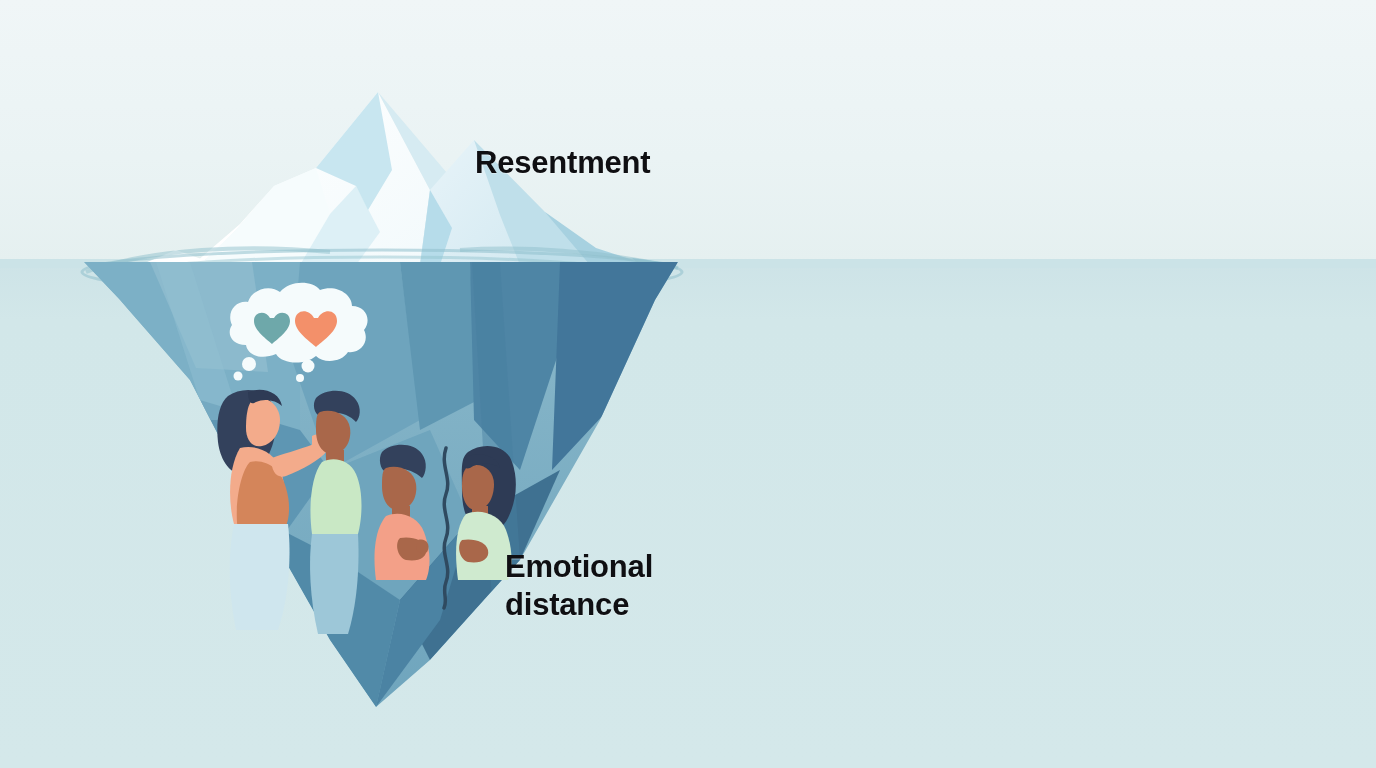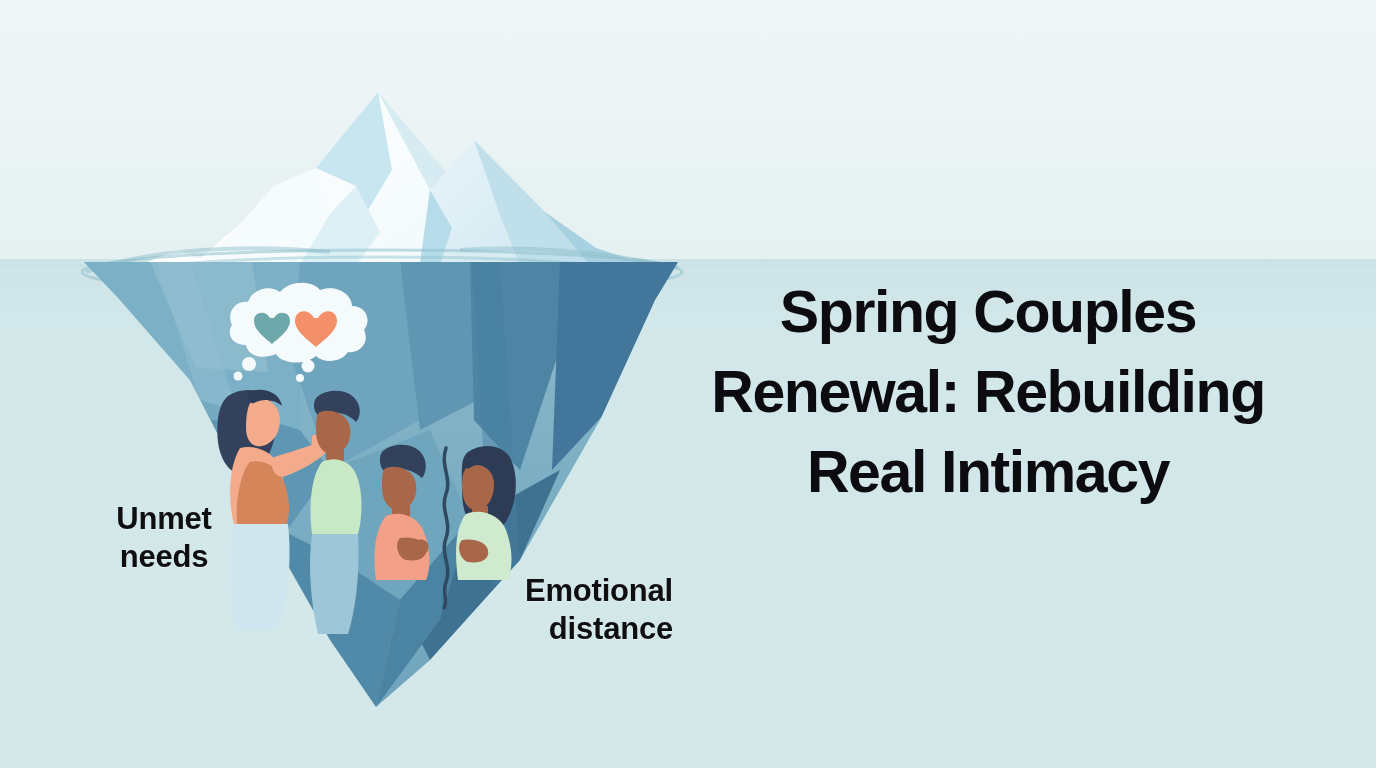--- a/index.html
+++ b/index.html
@@ -45,22 +45,22 @@
     top: 144px;
   }
   #label-unmet-needs {
     left: 100px;
     top: 500px;
     text-align: center;
     width: 128px;
   }
   #label-emotional-distance {
     left: 505px;
-    top: 572px;
-    text-align: right;
+    top: 548px;
+    text-align: left;
     width: 168px;
   }
   #headline {
     position: absolute;
     left: 655px;
     top: 272px;
     width: 666px;
     text-align: center;
     color: #0c0c10;
     font-family: "Liberation Sans", sans-serif;
@@ -235,24 +235,20 @@
         <path fill="#a9674a" d="M 472,506 L 488,506 L 488,520 L 472,520 Z"></path>
         <path fill="#cfeacf" d="M 466,514 C 480,508 500,514 506,530 C 514,552 512,570 508,580
                  L 458,580 C 454,550 456,526 466,514 Z"></path>
         <path fill="#a9674a" d="M 462,540 C 474,538 486,542 488,550 C 490,560 480,564 468,562
                  C 460,560 456,546 462,540 Z"></path>
       </g>
     </g>
   </svg>
 
 
-
-  <div class="label" id="label-unmet-needs">Unmet
-needs</div>
+  <div class="label" id="label-resentment">Resentment</div>
+
 
   <div class="label" id="label-emotional-distance">Emotional
 distance</div>
 
-  <div id="headline">Spring Couples
-Renewal: Rebuilding
-Real Intimacy</div>
 
 </div>
 
 </body></html>

